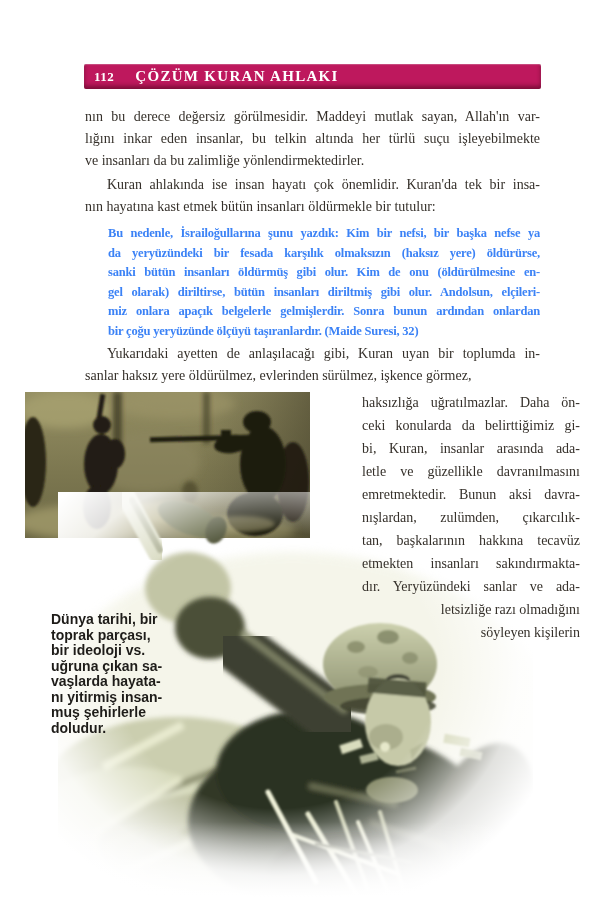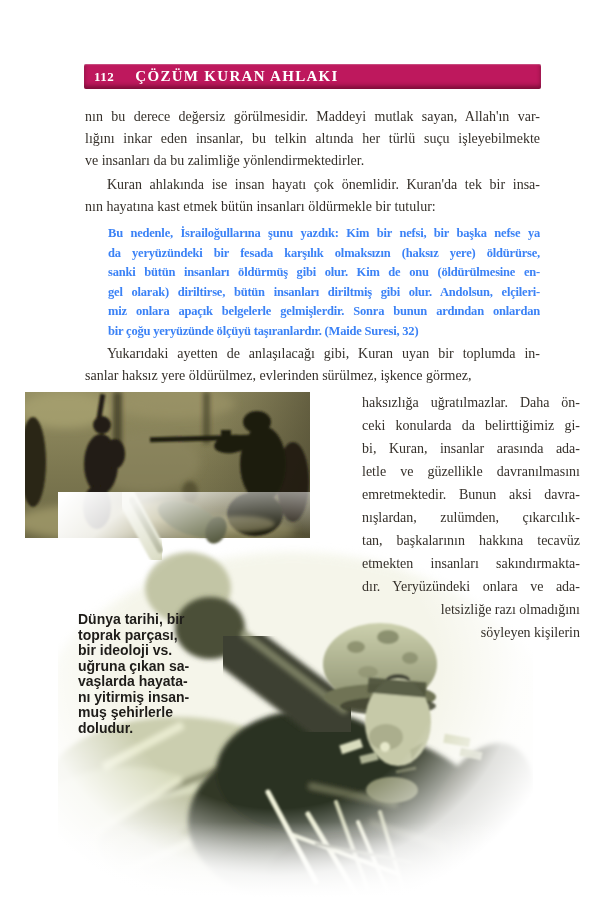--- a/index.html
+++ b/index.html
@@ -26,21 +26,21 @@
   .p2{top:174px;}
   .quote{top:224px;left:108px;width:432px;color:#3b82f6;}
   .quote .ln{height:19.5px;line-height:19.5px;font-size:12.5px;font-weight:bold;letter-spacing:-0.2px;}
   .p3{top:343px;}
   .wrapcol{top:391px;left:322px;width:218px;margin-left:40px;}
   .wrapcol .ln{height:23px;line-height:23px;}
   .caption{
     position:absolute;left:51px;top:612px;width:168px;z-index:4;
     font-family:"Liberation Sans",sans-serif;font-weight:bold;font-size:12.5px;color:#1e1c19;
   }
-  .caption .ln{height:15.5px;line-height:15.5px;text-align:left;text-align-last:left;margin-left:27px;}
+  .caption .ln{height:15.5px;line-height:15.5px;text-align:left;text-align-last:left;}
   
   .photo1{position:absolute;left:25px;top:392px;width:285px;height:146px;z-index:1;}
   .soldier{position:absolute;left:58px;top:492px;width:475px;height:405px;z-index:2;}
 </style>
 </head>
 <body>
 
 <div class="page">
 
   <div class="band">
@@ -234,21 +234,21 @@
     </div>
   <div class="textcol wrapcol">
       <div class="ln">haksızlığa uğratılmazlar. Daha ön-</div>
       <div class="ln">ceki konularda da belirttiğimiz gi-</div>
       <div class="ln">bi, Kuran, insanlar arasında ada-</div>
       <div class="ln">letle ve güzellikle davranılmasını</div>
       <div class="ln">emretmektedir. Bunun aksi davra-</div>
       <div class="ln">nışlardan, zulümden, çıkarcılık-</div>
       <div class="ln">tan, başkalarının hakkına tecavüz</div>
       <div class="ln">etmekten insanları sakındırmakta-</div>
-      <div class="ln">dır. Yeryüzündeki onlara ve ada-</div>
+      <div class="ln">dır. Yeryüzündeki sanlar ve ada-</div>
       <div class="ln ln-right">letsizliğe razı olmadığını</div>
       <div class="ln ln-right">söyleyen kişilerin</div>
     </div>
 
   <div class="caption">
       <div class="ln">Dünya tarihi, bir</div>
       <div class="ln">toprak parçası,</div>
       <div class="ln">bir ideoloji vs.</div>
       <div class="ln">uğruna çıkan sa-</div>
       <div class="ln">vaşlarda hayata-</div>

